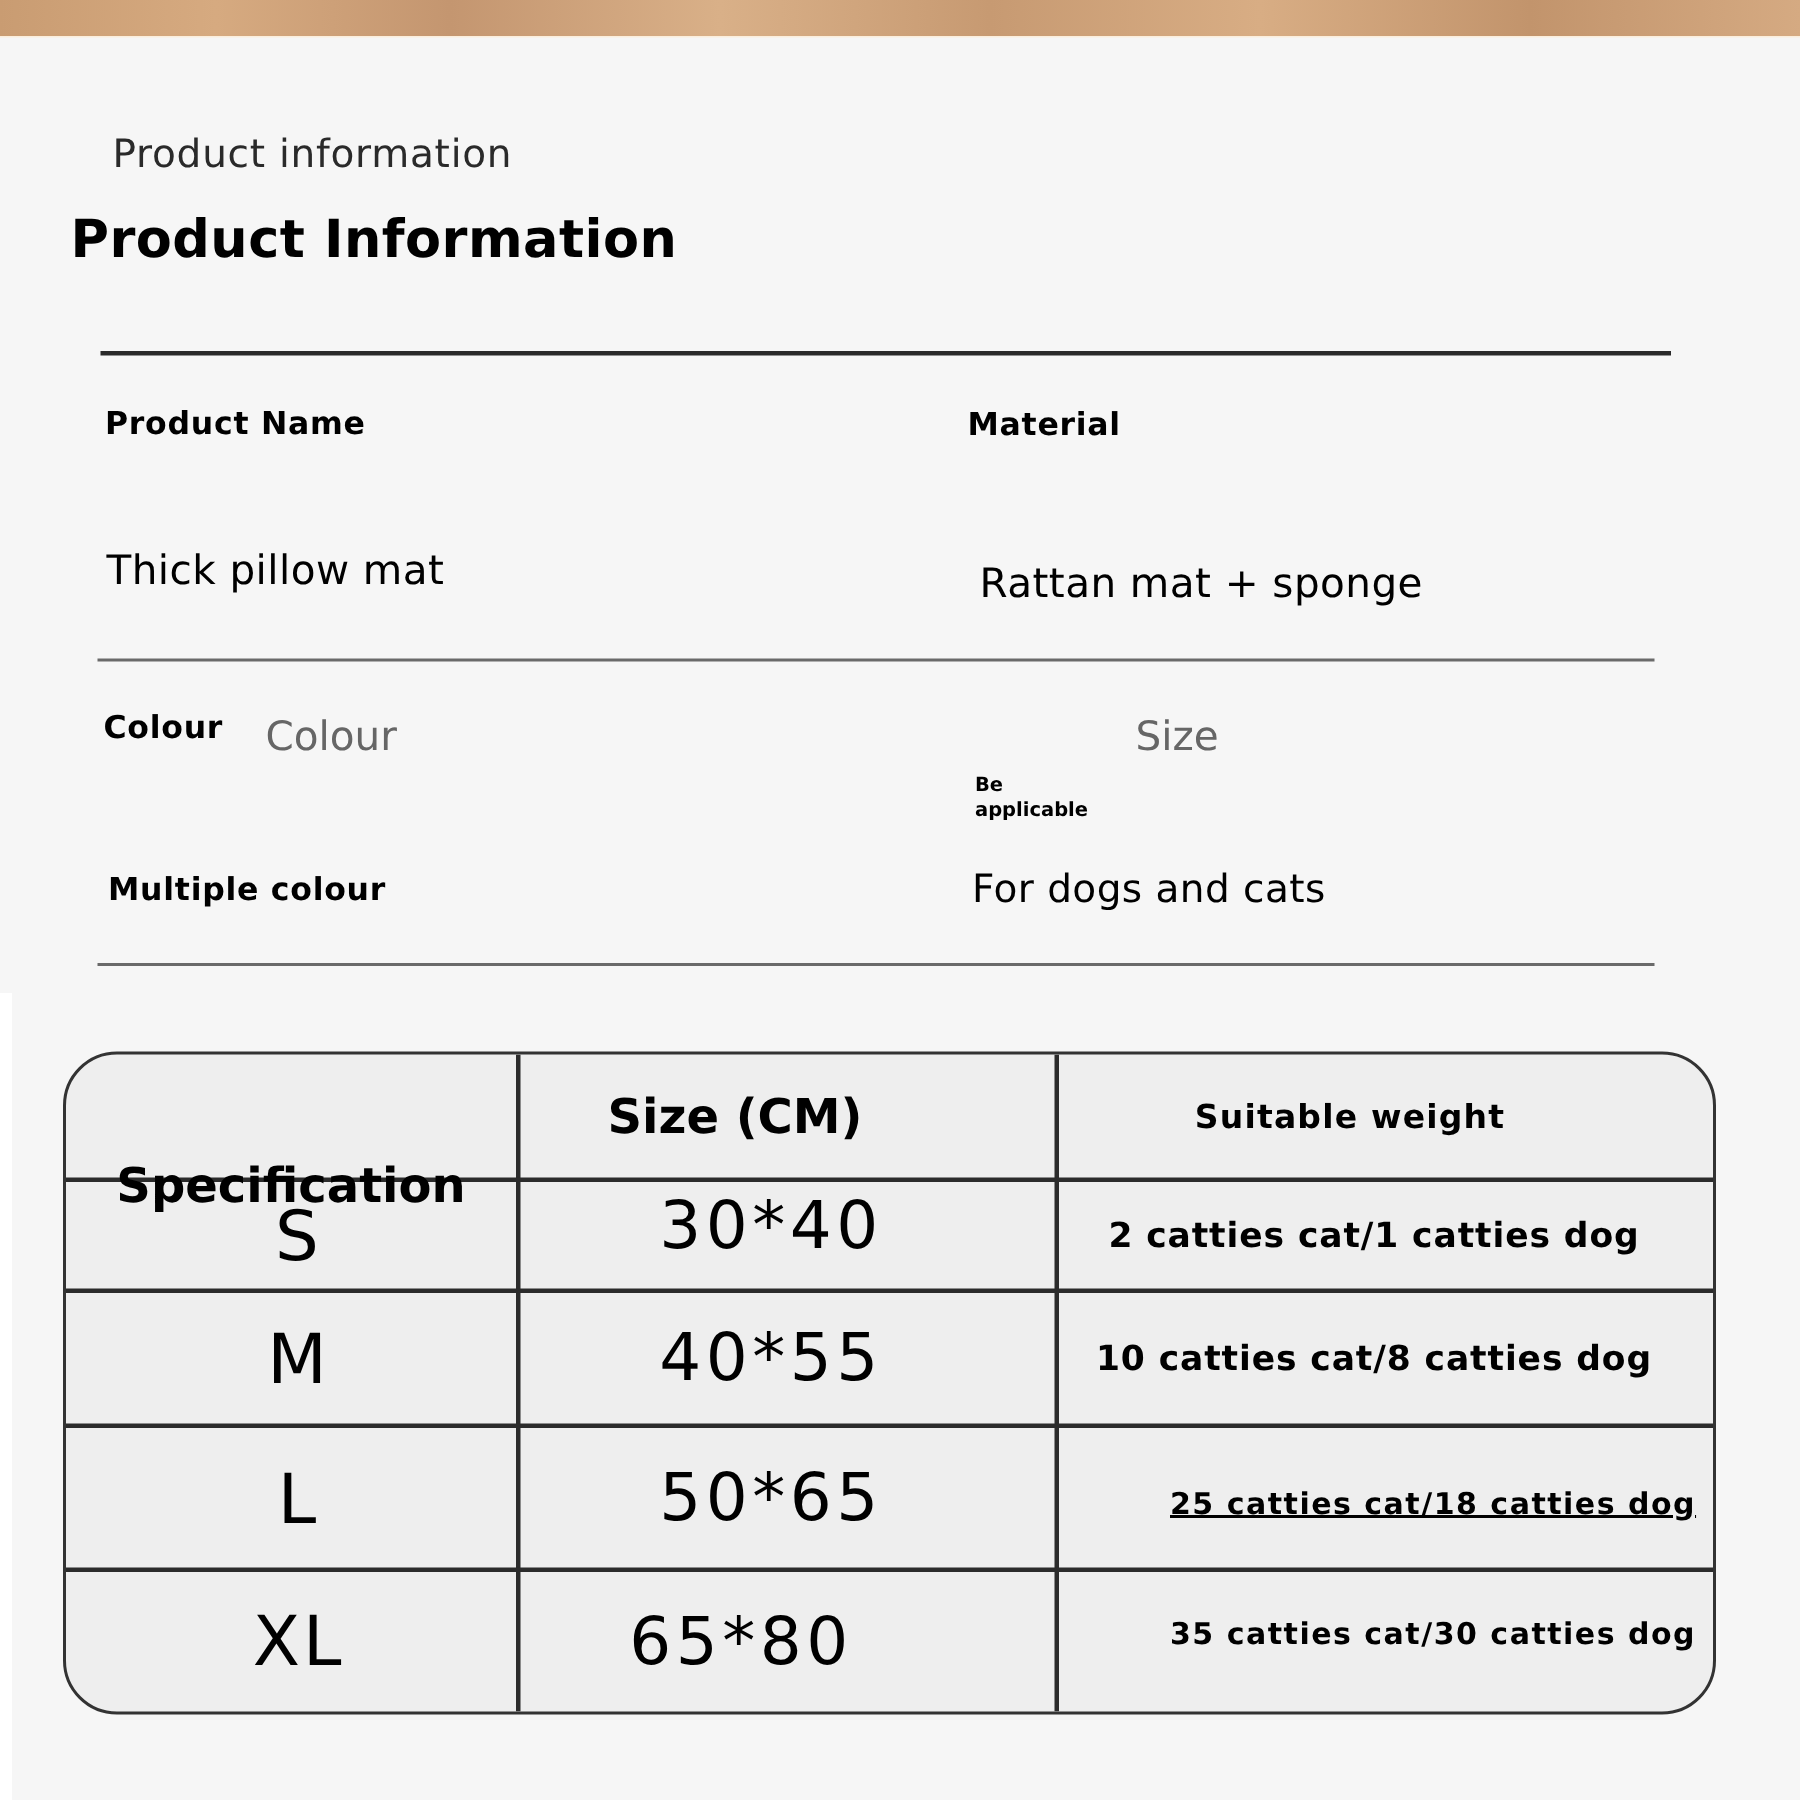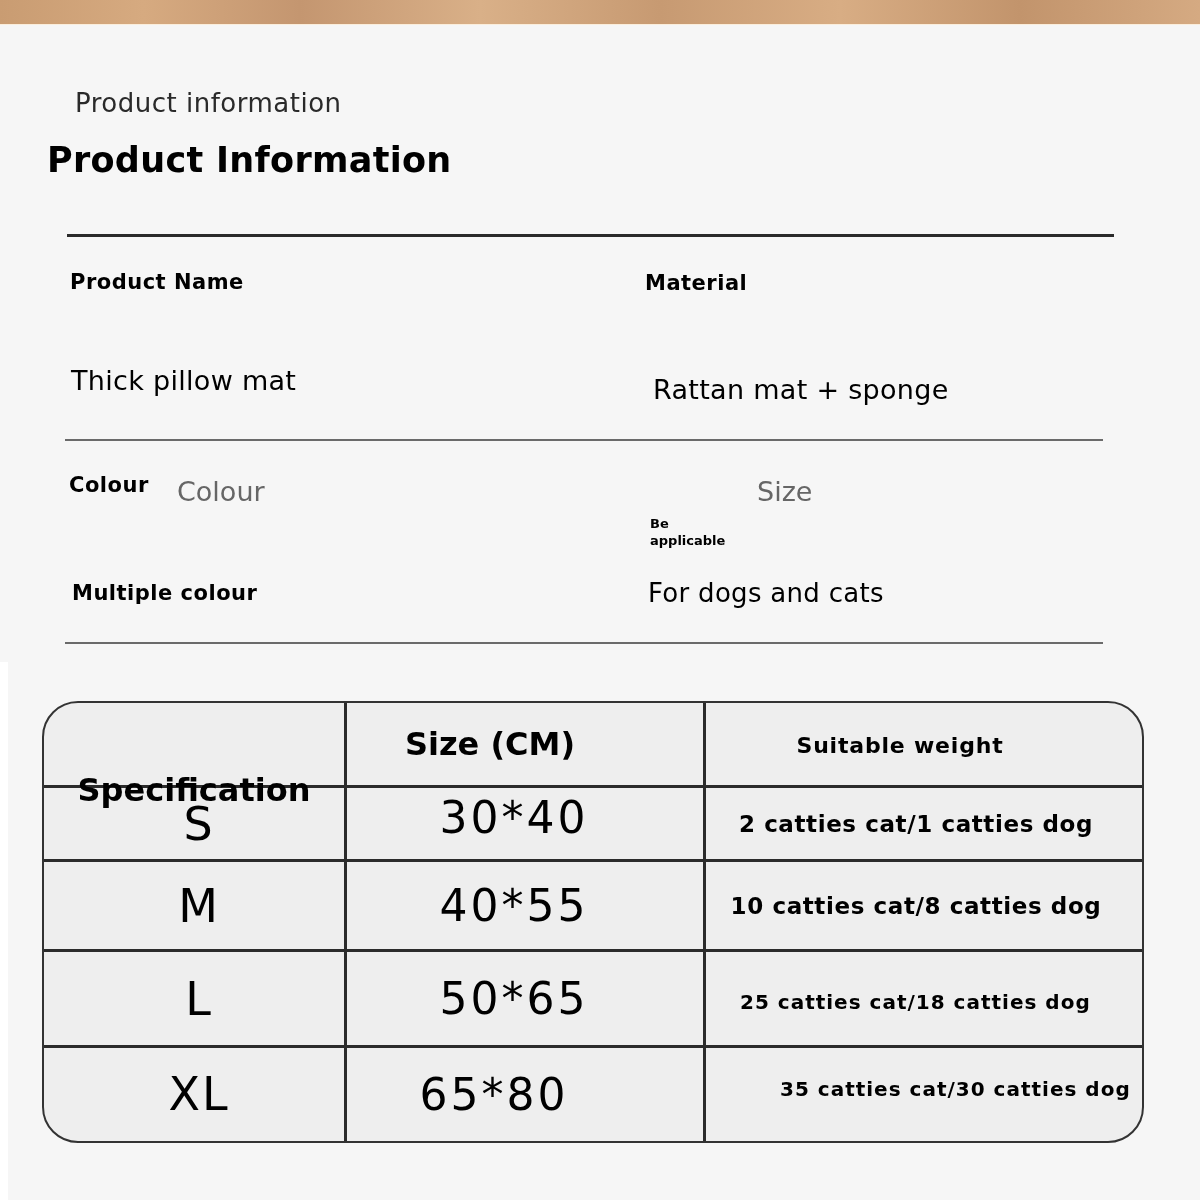--- a/index.html
+++ b/index.html
@@ -82,18 +82,18 @@
   <div class="cell spec" style="left:0; top:85px; width:310px; height:71px;">S</div>
   <div class="cell size" style="left:350px; top:85px; width:240px; height:59px;">30*40</div>
   <div class="cell wt" style="left:662px; top:85px; width:420px; height:71px;">2 catties cat/1 catties dog</div>
 
   <div class="cell spec" style="left:0; top:159px; width:310px; height:87px;">M</div>
   <div class="cell size" style="left:350px; top:159px; width:240px; height:87px;">40*55</div>
   <div class="cell wt" style="left:662px; top:159px; width:420px; height:87px;">10 catties cat/8 catties dog</div>
 
   <div class="cell spec" style="left:0; top:249px; width:310px; height:93px;">L</div>
   <div class="cell size" style="left:350px; top:249px; width:240px; height:93px;">50*65</div>
-  <div class="cell wt-sm" style="left:680px; top:249px; width:420px; height:99px; justify-content:flex-start; padding-left:16px;">25 catties cat/18 catties dog</div>
+  <div class="cell wt-sm" style="left:720px; top:249px; width:420px; height:99px; justify-content:flex-start; padding-left:16px;text-decoration:underline;">25 catties cat/18 catties dog</div>
 
   <div class="cell spec" style="left:0; top:345px; width:310px; height:92px;">XL</div>
   <div class="cell size" style="left:330px; top:345px; width:240px; height:92px;">65*80</div>
   <div class="cell wt-sm" style="left:720px; top:345px; width:420px; height:82px; justify-content:flex-start; padding-left:16px;">35 catties cat/30 catties dog</div>
 </div>
 
 </body></html>

